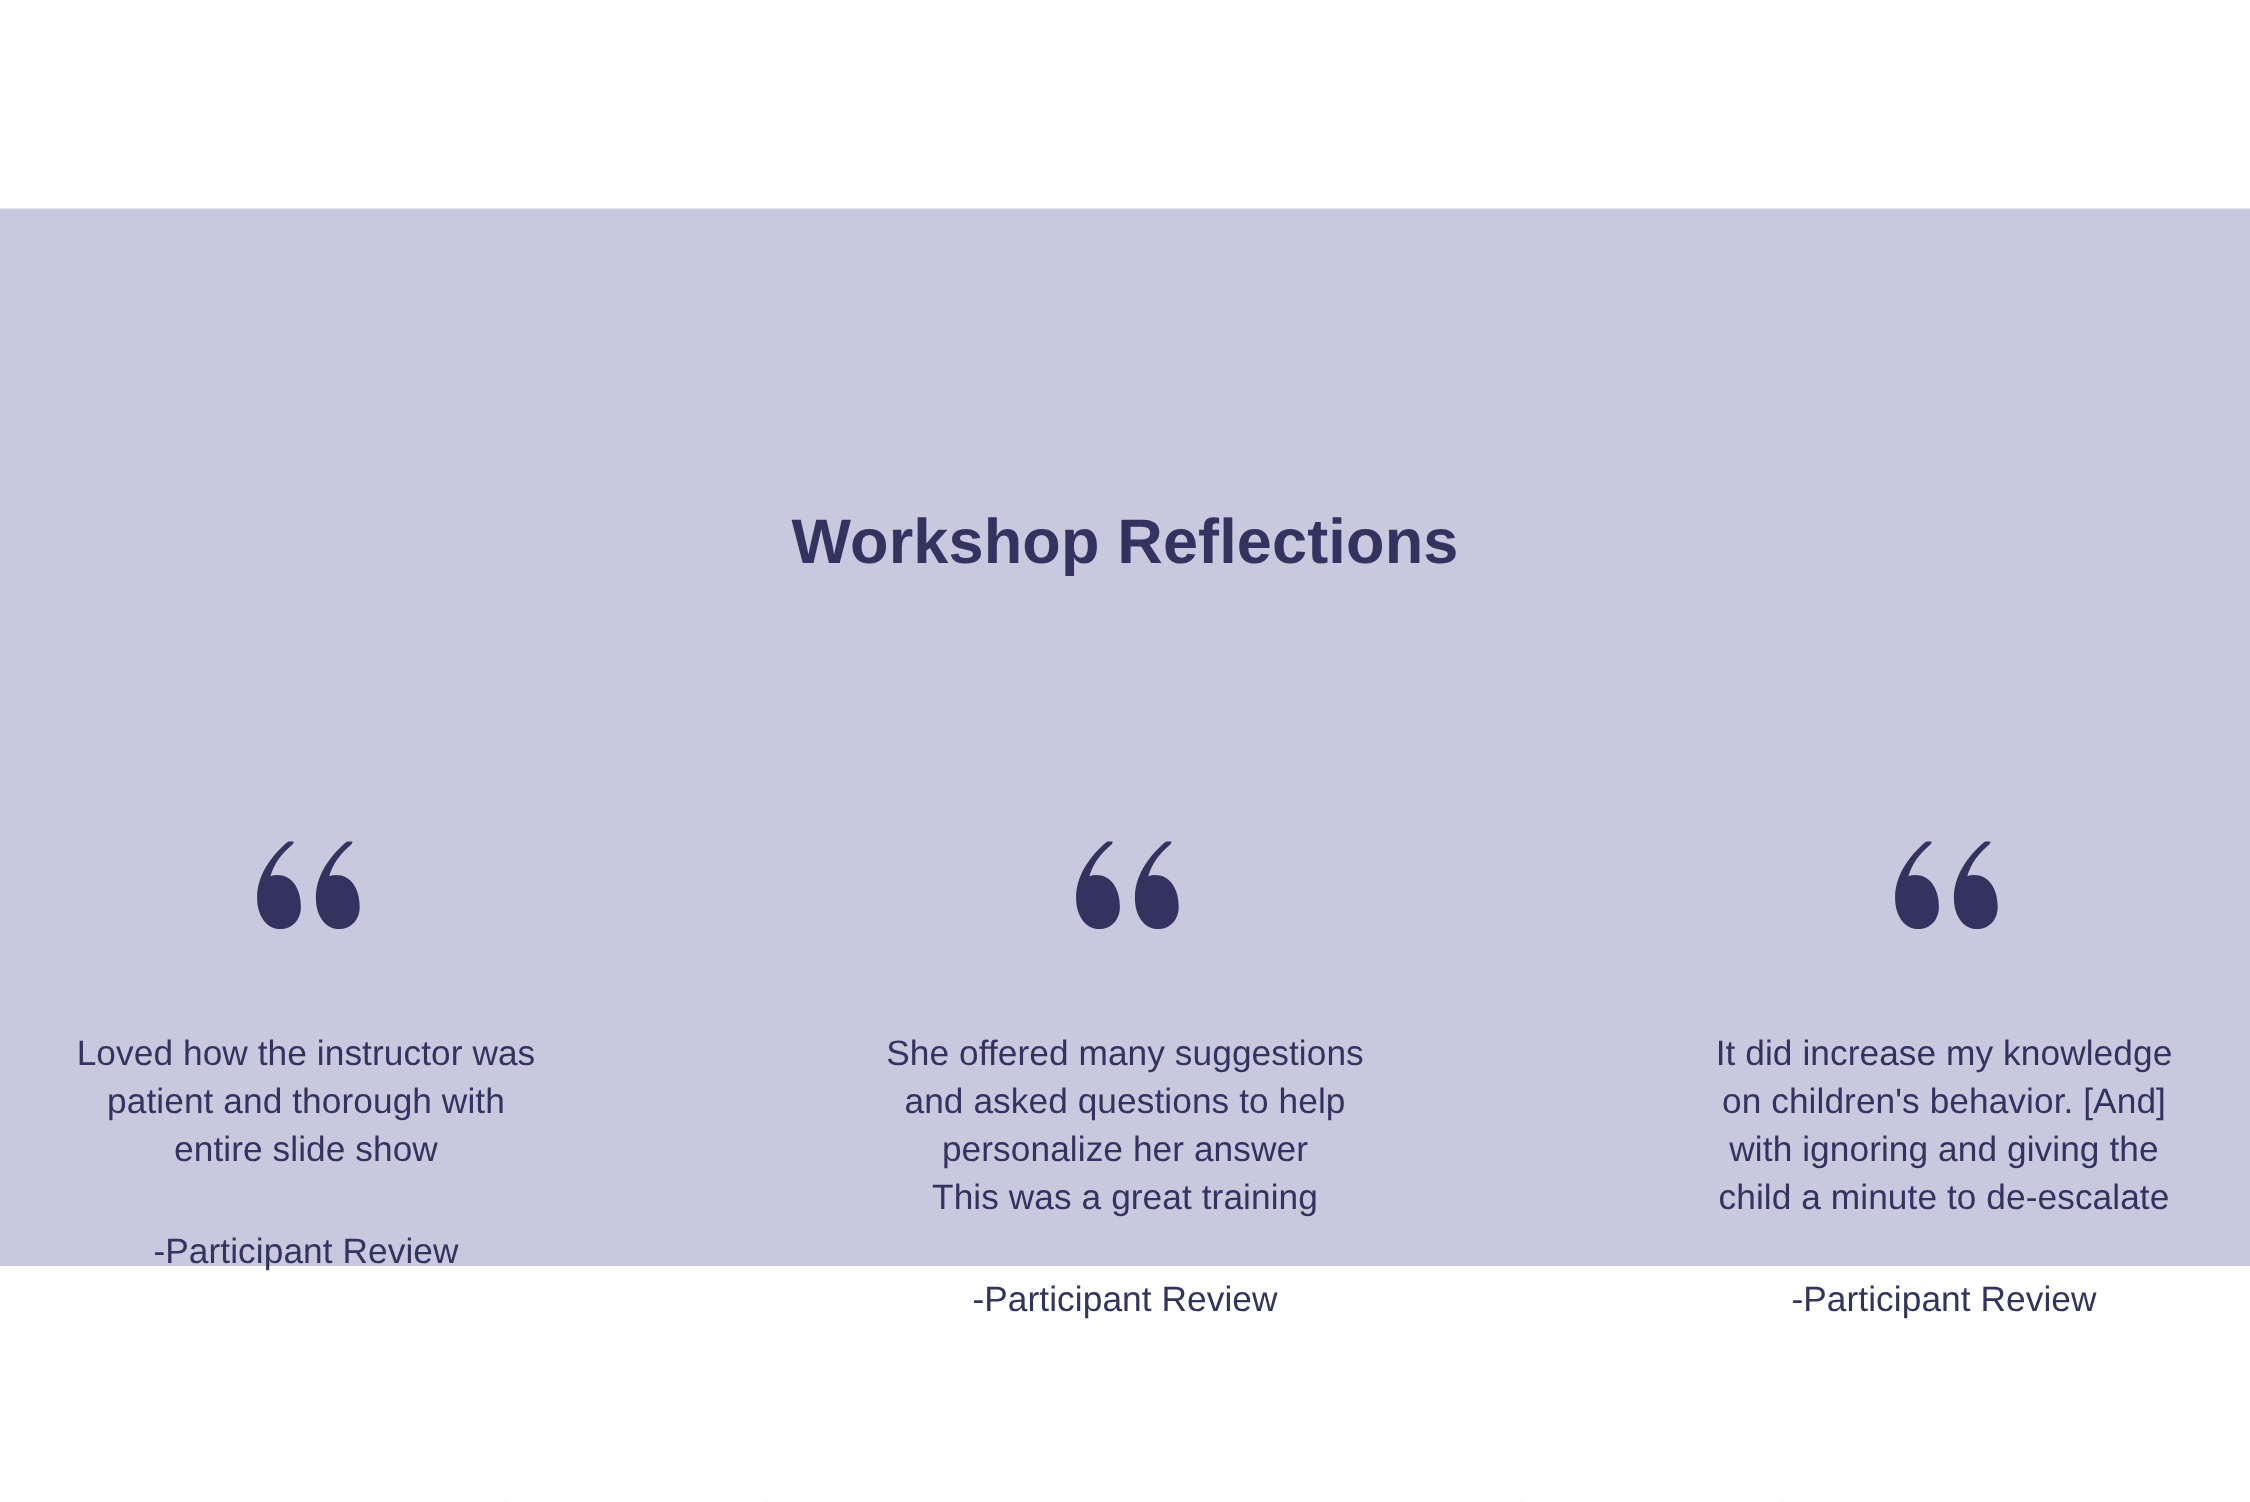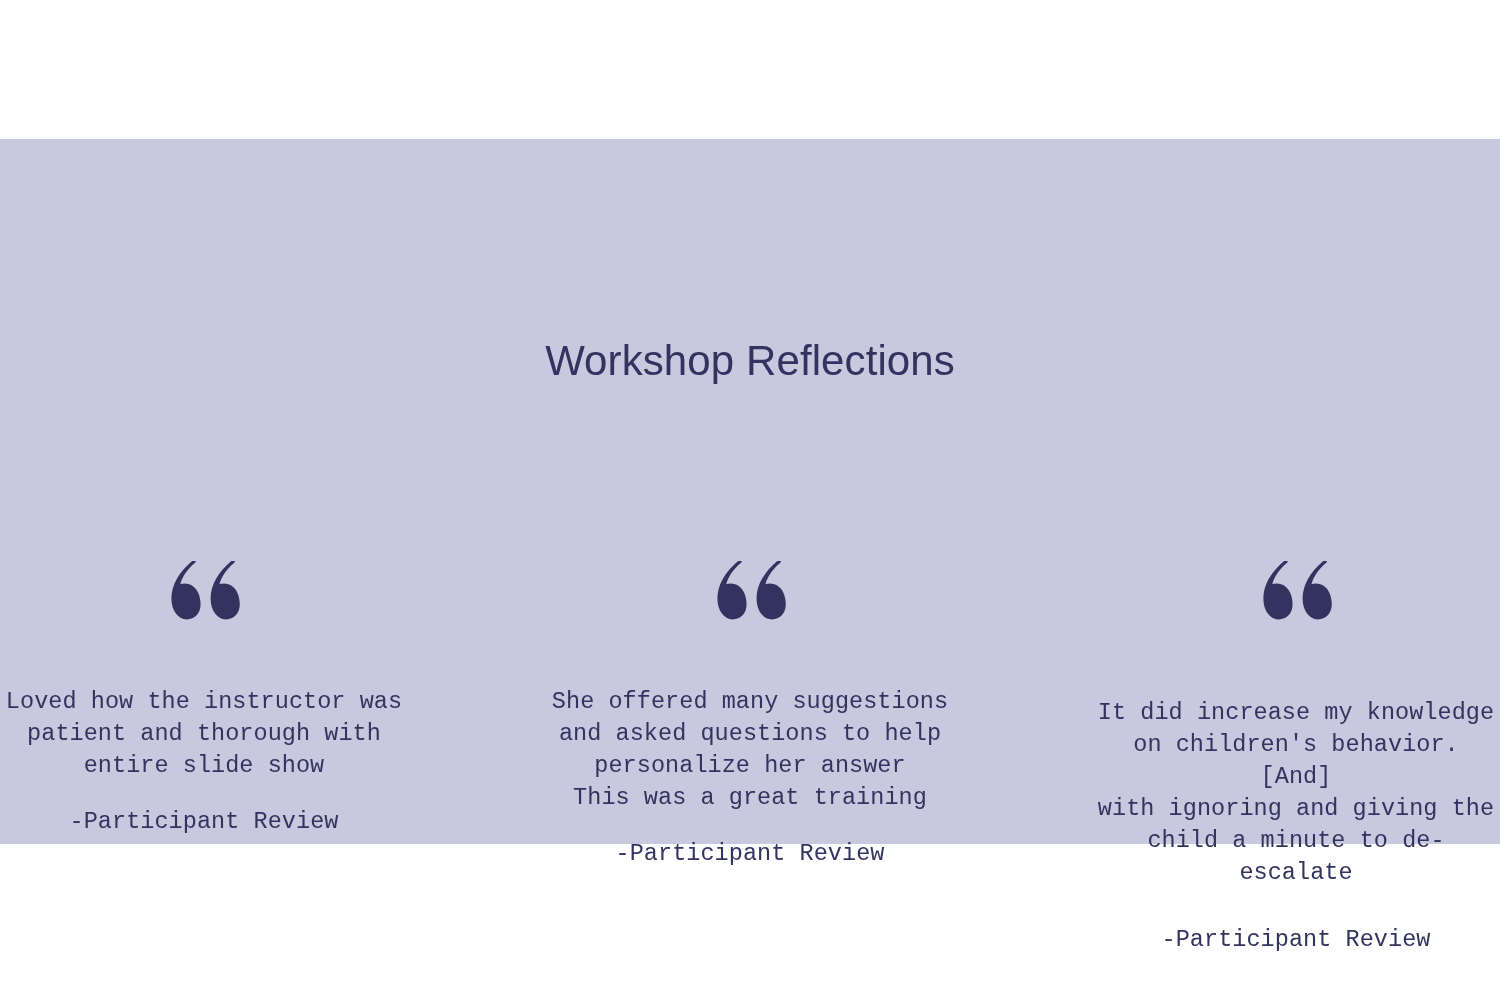--- a/index.html
+++ b/index.html
@@ -35,21 +35,21 @@
   }
 
   
   .panel-title {
     position: absolute;
     left: 0;
     top: 197px;
     width: 1500px;
     text-align: center;
     font-size: 42px;
-    font-weight: 400;
+    font-weight: 700;
     letter-spacing: 0.1px;
     line-height: 1.18;
     color: #33335f;
     white-space: nowrap;
   }
 
   
   .testimonial-row {
     position: absolute;
     left: 0;
@@ -60,25 +60,24 @@
     align-items: flex-start;
     justify-content: space-between;
   }
 
   .testimonial-card {
     width: 410px;
     display: flex;
     flex-direction: column;
     align-items: center;
     text-align: center;
-    font-family: Liberation Mono, monospace;
   }
   .card-1 { margin-left: 0px; }
   .card-2 { margin-left: 138px; justify-content: center; }
-  .card-3 { margin-left: 138px; margin-right: 0px; gap: 11px; }
+  .card-3 { margin-left: 138px; margin-right: 0px; }
 
   
   .quote-mark {
     display: block;
     width: 76px;
     height: 62px;
     margin-top: 22px;
     margin-bottom: 0;
     line-height: 0;
   }
@@ -94,21 +93,21 @@
     font-size: 23.5px;
     line-height: 32px;
     color: #33335f;
     font-weight: 400;
     white-space: pre-line;
     letter-spacing: 0.05px;
   }
 
   
   .quote-attribution {
-    margin-top: 24px;
+    margin-top: 36px;
     font-size: 23.5px;
     line-height: 32px;
     color: #33335f;
     font-weight: 400;
     letter-spacing: 0.05px;
     white-space: nowrap;
   }
 </style>
 </head>
 <body>

